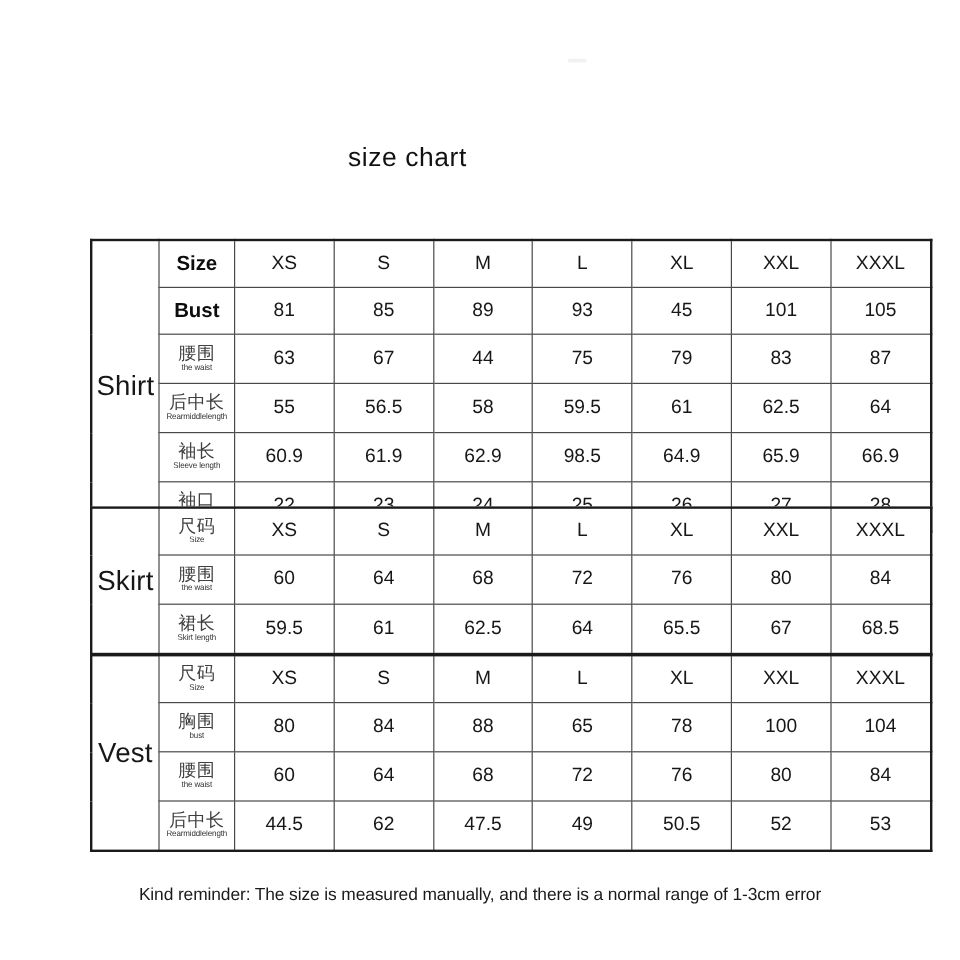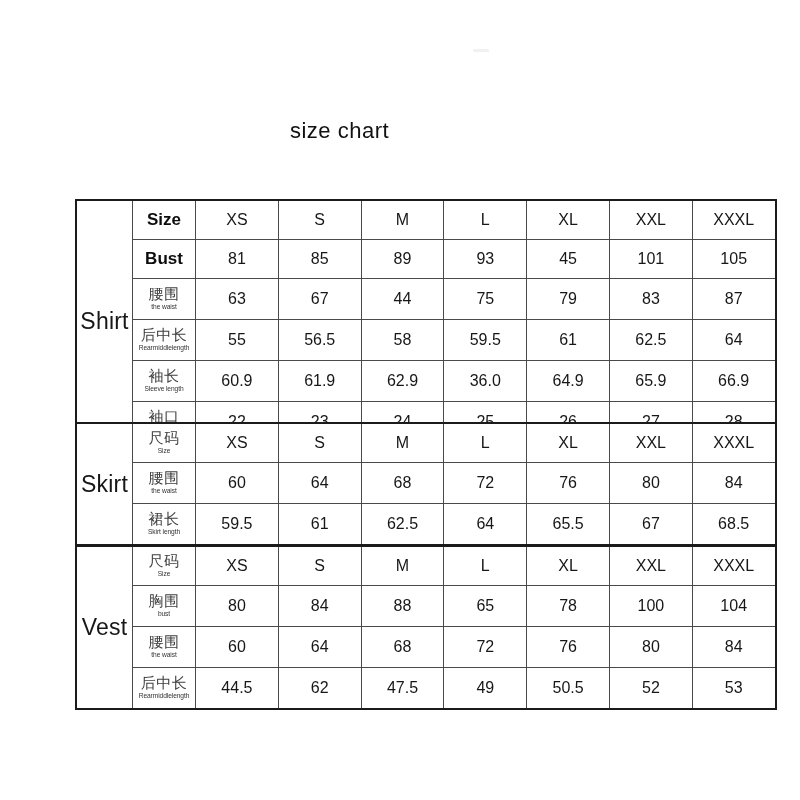--- a/index.html
+++ b/index.html
@@ -194,21 +194,21 @@
           <td class="size-col">64</td>
         </tr>
         <tr class="tall-row">
           <td class="meas-cell">
             <span class="meas-cn">袖长</span>
             <span class="meas-en">Sleeve length</span>
           </td>
           <td class="size-col">60.9</td>
           <td class="size-col">61.9</td>
           <td class="size-col">62.9</td>
-          <td class="size-col">36.0</td>
+          <td class="size-col">98.5</td>
           <td class="size-col">64.9</td>
           <td class="size-col">65.9</td>
           <td class="size-col">66.9</td>
         </tr>
         <tr class="tall-row">
           <td class="meas-cell">
             <span class="meas-cn">袖口</span>
             <span class="meas-en">Cuff cuffs</span>
           </td>
           <td class="size-col">22</td>
@@ -316,14 +316,15 @@
           <td class="size-col">62</td>
           <td class="size-col">47.5</td>
           <td class="size-col">49</td>
           <td class="size-col">50.5</td>
           <td class="size-col">52</td>
           <td class="size-col">53</td>
         </tr>
       </tbody>
     </table>
 
+  <div class="reminder">Kind reminder: The size is measured manually, and there is a normal range of 1-3cm error</div>
 
 </div>
 
 </body></html>

